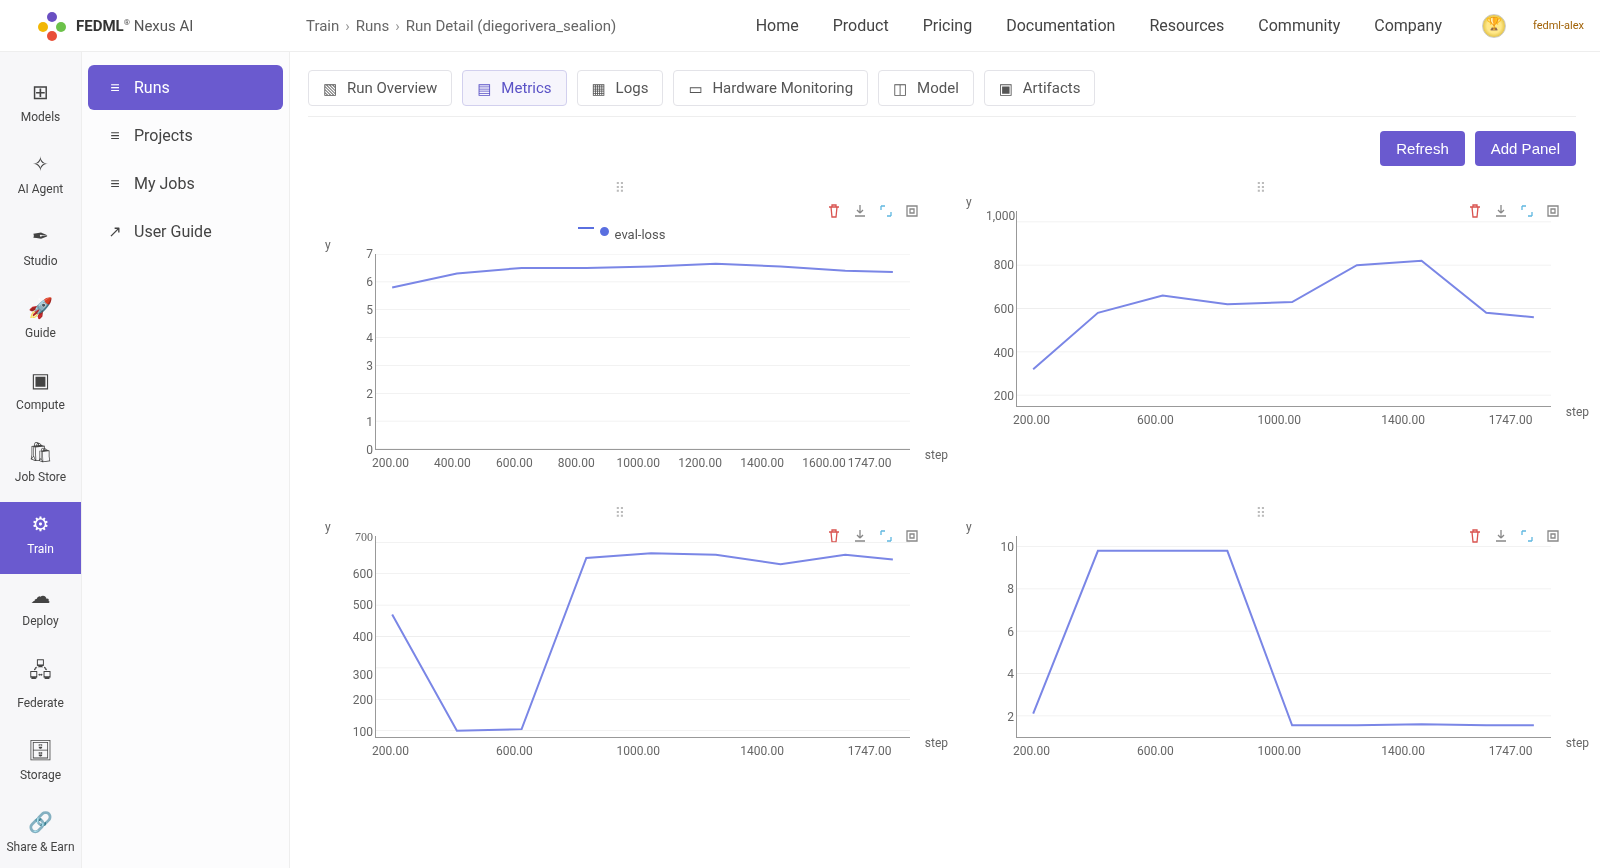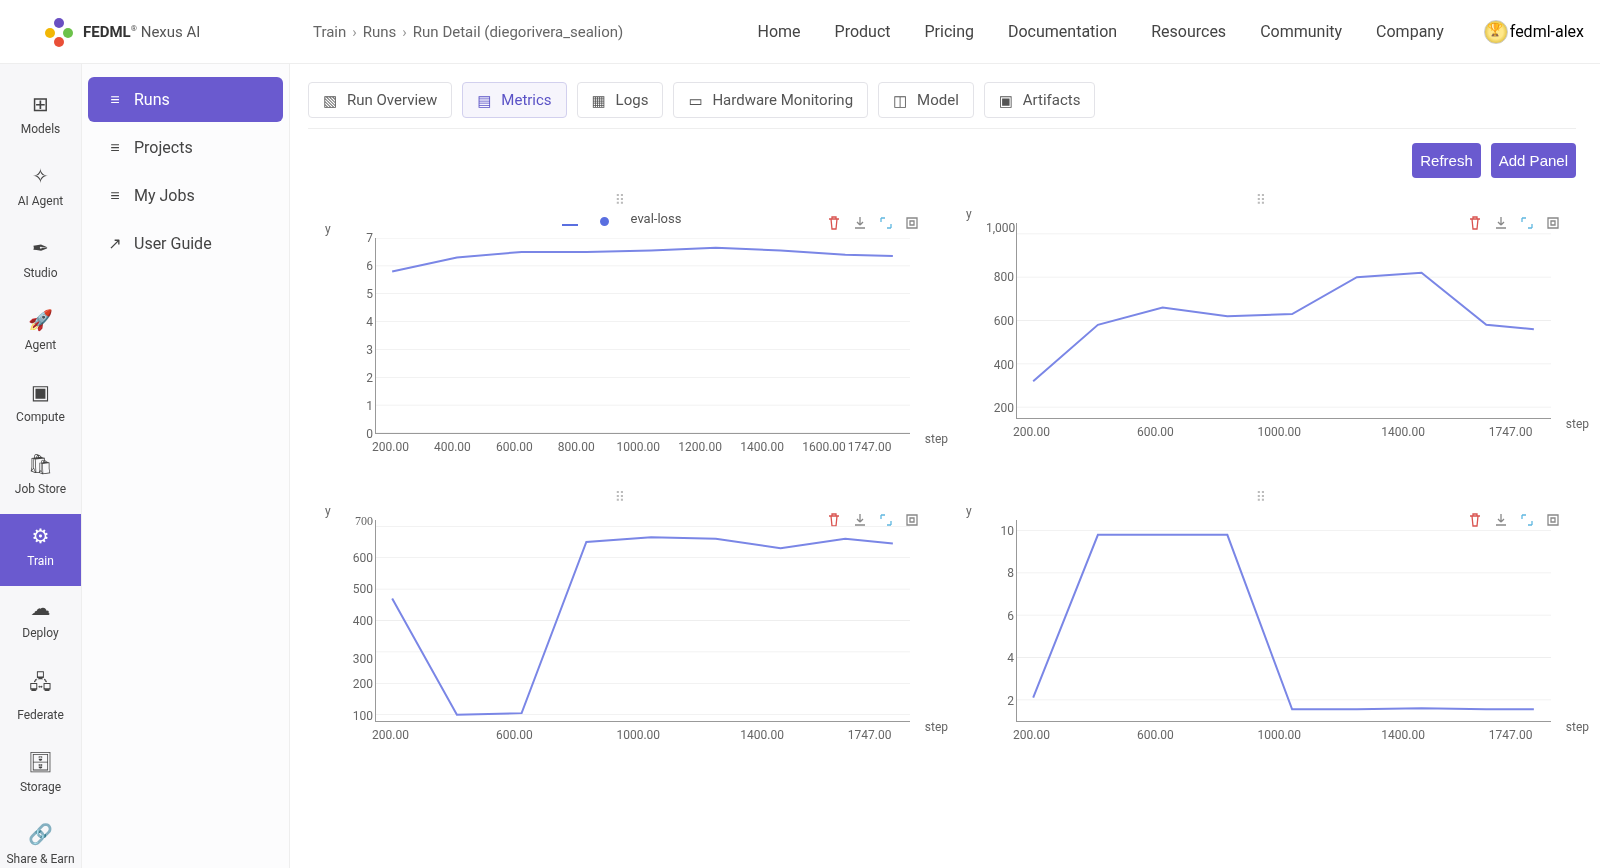--- a/index.html
+++ b/index.html
@@ -8,25 +8,25 @@
     font-size: 14px;
     color: #333;
     background: #fff;
     width: 1600px;
     height: 868px;
     overflow: hidden;
   }
   .app { display: flex; flex-direction: column; width: 100%; height: 100%; }
   
   .topbar {
-    height: 64px;
+    height: 52px;
     display: flex;
     align-items: center;
     border-bottom: 1px solid #eee;
-    padding: 0 16px 0 15px;
+    padding: 0 16px 0 8px;
     background: #fff;
   }
   .logo-area {
     width: 290px;
     display: flex;
     align-items: center;
     padding-left: 30px;
     gap: 10px;
   }
   .logo-dots { position: relative; width: 28px; height: 28px; }
@@ -43,22 +43,22 @@
     margin-left: 8px; flex: 0 0 auto;
   }
   .breadcrumb .crumb { color:#666; }
   .breadcrumb .sep { color:#999; }
   .topnav {
     display: flex; gap: 34px; margin-left: auto; align-items: center;
     font-size: 16px; color: #444;
   }
   .topnav div { cursor: pointer; }
   .user {
-    display: flex; align-items: center; gap: 2px; margin-left: 40px;
-    font-size: 16px; color: #000000;
+    display: flex; align-items: center; gap: 27px; margin-left: 40px;
+    font-size: 11px; color: #a16207;
   }
   .avatar {
     width: 24px; height: 24px; border-radius: 50%;
     background: radial-gradient(circle,#ffe88a 45%,#e6c64a 70%,#b58f00 100%);
     border:1px solid #ccc; position:relative;
   }
   .avatar::after{ content:'🏆'; position:absolute; left:3px; top:1px; font-size:13px;}
   
   .body { display:flex; flex:1; min-height:0;}
   .rail {
@@ -90,27 +90,27 @@
     display:flex; align-items:center; gap:8px;
     padding: 8px 14px; border:1px solid #e3e3e8; border-radius:4px;
     color:#555; background:#fff; cursor:pointer; font-size:15px;
   }
   .tab.active { color:#5a52c6; border-color:#d2d0ee; background:#f6f5fc;}
   .tab-ico { width:16px; height:16px; display:inline-block; }
   
   .actions-bar { display:flex; justify-content:flex-end; gap:10px; margin: 14px 0 10px 0;}
   .btn {
     background:#6a5acf; color:#fff; border:none; border-radius:4px;
-    padding: 9px 8px; font-size:15px; cursor:pointer;
+    padding: 9px 16px; font-size:15px; cursor:pointer;
   }
   
   .panels { display:grid; grid-template-columns: 1fr 1fr; gap:14px; }
   .panel { position:relative; border:1px solid transparent; }
   .drag-dots { text-align:center; color:#bbb; letter-spacing:3px; font-size:14px; padding:3px 0;}
-  .legend { text-align:center; font-size:13px; color:#555; display:flex; justify-content:center; align-items:flex-end; gap:22px;}
+  .legend { text-align:center; font-size:13px; color:#555; display:flex; justify-content:center; align-items:flex-start; gap:6px;margin-top:28px;}
   .legend-dot { width:9px; height:9px; border-radius:50%; background:#5a6fe0; display:inline-block; border:2px solid #5a6fe0;}
   .legend-line { width:16px; height:2px; background:#5a6fe0; display:inline-block; }
   .panel-toolbar {
     position:absolute; right:14px; top:26px;
     display:flex; gap:10px; color:#888;
   }
   .pico { width:16px; height:16px; cursor:pointer; }
   .pico.del { color:#d9534f;}
   .chart { position:relative; height:232px; margin:4px 18px 8px 36px; }
   .chart.tall { height:238px; }
@@ -160,21 +160,21 @@
       <span>fedml-alex</span>
     </div>
   </div>
 
   <div class="body">
 
     <div class="rail" id="rail">
         <div class="rail-item"><span class="ri-icon">⊞</span><span>Models</span></div>
         <div class="rail-item"><span class="ri-icon">✧</span><span>AI Agent</span></div>
         <div class="rail-item"><span class="ri-icon">✒</span><span>Studio</span></div>
-        <div class="rail-item"><span class="ri-icon">🚀</span><span>Agent</span></div>
+        <div class="rail-item"><span class="ri-icon">🚀</span><span>Guide</span></div>
         <div class="rail-item"><span class="ri-icon">▣</span><span>Compute</span></div>
         <div class="rail-item"><span class="ri-icon">🛍</span><span>Job Store</span></div>
         <div class="rail-item active"><span class="ri-icon">⚙</span><span>Train</span></div>
         <div class="rail-item"><span class="ri-icon">☁</span><span>Deploy</span></div>
         <div class="rail-item"><span class="ri-icon">🖧</span><span>Federate</span></div>
         <div class="rail-item"><span class="ri-icon">🗄</span><span>Storage</span></div>
         <div class="rail-item"><span class="ri-icon">🔗</span><span>Share &amp; Earn</span></div>
       </div>
 
     <div class="sidebar2" id="sidebar2">

